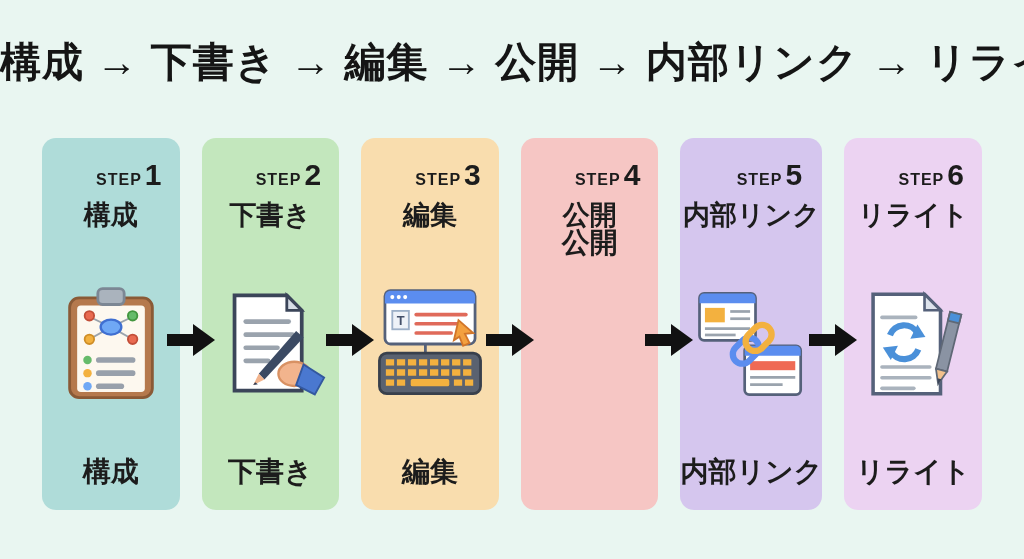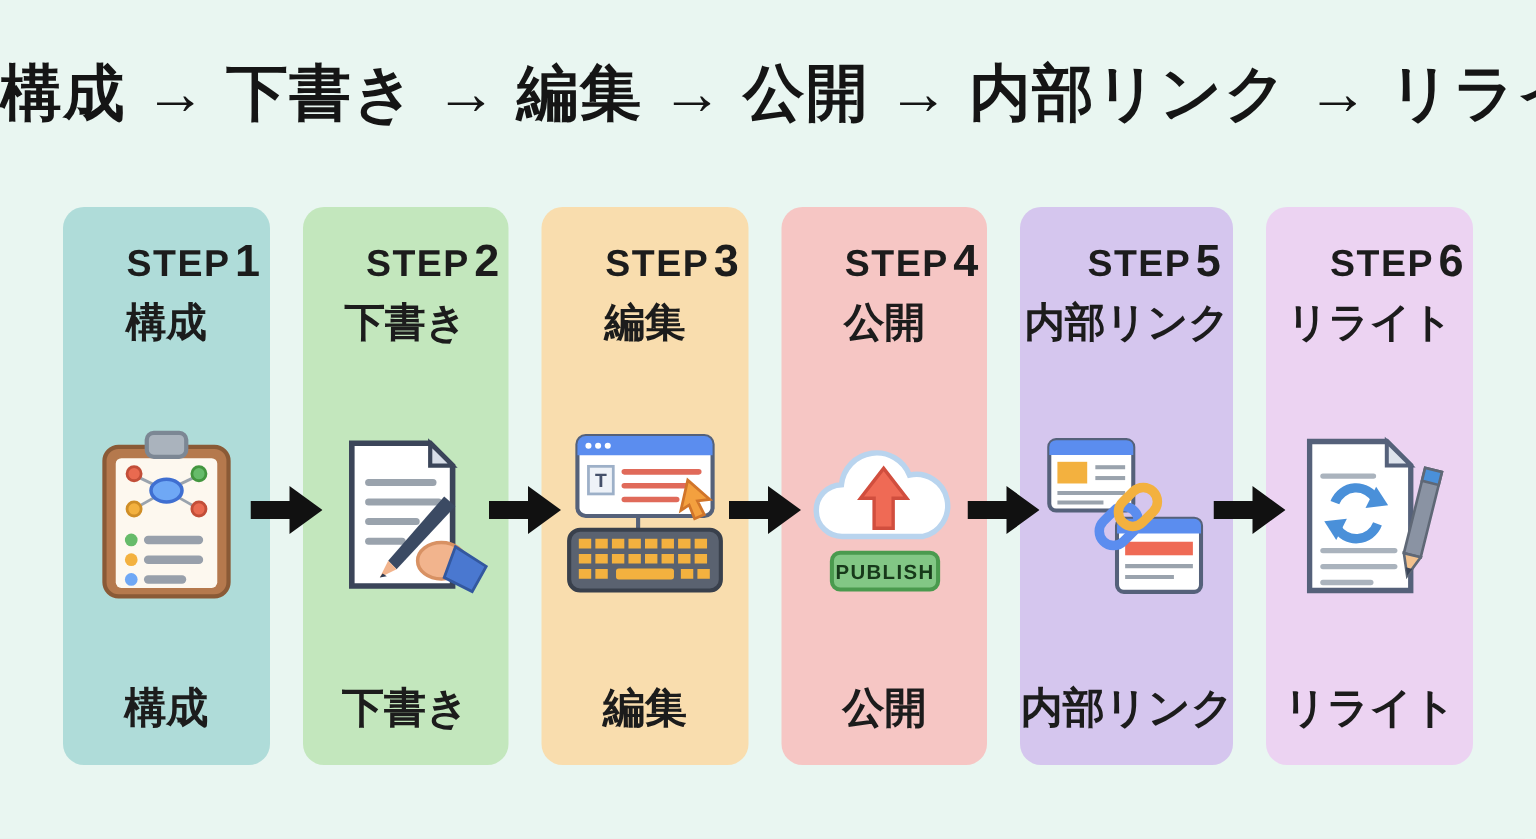--- a/index.html
+++ b/index.html
@@ -29,21 +29,21 @@
     flex:1 1 0;
     border-radius:14px;
     display:flex; flex-direction:column; align-items:center;
     padding-top:22px; padding-bottom:24px;
     position:relative; z-index:1;
   }
   .step-head {
     display:flex; align-items:baseline; gap:3px;
     color:#1c1c1c; line-height:1;
   }
-  .step-word { font-size:25px; font-weight:900; letter-spacing:1px;margin-left:36px; }
+  .step-word { font-size:16px; font-weight:900; letter-spacing:1px;margin-left:36px; }
   .step-num  { font-size:30px; font-weight:900; }
   .step-label {
     margin-top:12px;
     font-size:27px; font-weight:900; color:#1c1c1c;
     line-height:1; white-space:nowrap;
   }
   .icon-wrap {
     flex:1 1 auto;
     display:flex; align-items:center; justify-content:center;
     width:100%;
@@ -178,28 +178,20 @@
           <path d="M0 12 h26 v-10 l22 16 -22 16 v-10 h-26 z" fill="#111111"></path>
         </svg>
     </div>
 
     <div class="step-card" style="background: rgb(246, 198, 196);">
       <div class="step-head">
         <span class="step-word">STEP</span>
         <span class="step-num">4</span>
       </div>
       <div class="step-label">公開</div>
-      <div class="icon-wrap">
-        <svg viewBox="0 0 130 122" width="118" height="112" aria-hidden="true">
-          <path d="M34 76 a19 19 0 0 1 -1 -38 a26 26 0 0 1 50 -7 a17 17 0 0 1 10 45 z" fill="#ffffff" stroke="#b9d4ee" stroke-width="4"></path>
-          <polygon points="64,26 81,48 71,48 71,70 57,70 57,48 47,48" fill="#ef6a55" stroke="#d14e3e" stroke-width="2.5"></polygon>
-          <rect x="26" y="88" width="78" height="27" rx="6" fill="#82c785" stroke="#4a9a4e" stroke-width="3"></rect>
-          <text x="65" y="107" text-anchor="middle" font-size="15" font-weight="bold" fill="#17391a" letter-spacing="1">PUBLISH</text>
-        </svg>
-      </div>
       <div class="bottom-label">公開</div>
     </div>
 
     <div class="flow-arrow">
       <svg viewBox="0 0 48 36">
           <path d="M0 12 h26 v-10 l22 16 -22 16 v-10 h-26 z" fill="#111111"></path>
         </svg>
     </div>
 
     <div class="step-card" style="background: rgb(213, 198, 238);">

